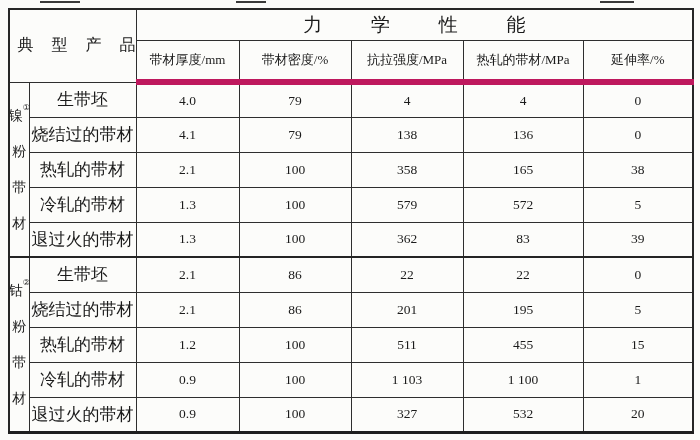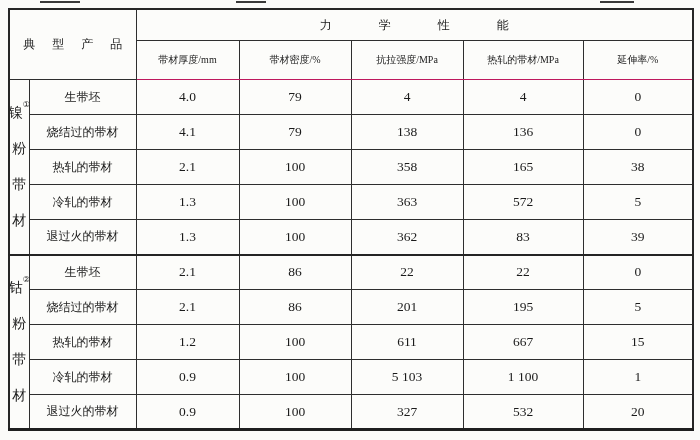--- a/index.html
+++ b/index.html
@@ -16,32 +16,32 @@
     border:2px solid #262626;
     border-bottom:3px solid #1f1f1f;
   }
   .tbl th,.tbl td{
     border:1px solid #2e2e2e;
     font-weight:400;
     text-align:center;vertical-align:middle;
     padding:0;overflow:hidden;
     font-size:13.5px;
   }
-  tr.mechrow th.mech{height:30px;font-size:12px;margin-top:22px;}
+  tr.mechrow th.mech{height:30px;font-size:19px;margin-top:22px;}
   .mech span{letter-spacing:22px;margin-right:-22px;}
-  th.corner{font-size:12px;}
+  th.corner{font-size:16px;text-align:right;}
   .corner span{letter-spacing:7px;margin-right:-7px;}
-  tr.subhead th{height:38px;font-size:10px;border-bottom:1px solid #be185d;}
+  tr.subhead th{height:38px;font-size:13px;border-bottom:6px solid #be185d;}
   tbody tr{height:35px;}
   tbody tr.group-start th,tbody tr.group-start td{border-top:2px solid #242424;}
   th.grp{padding:0;}
   .vlabel{display:flex;flex-direction:column;align-items:center;justify-content:center;gap:22px;height:100%;}
   .vchar{font-size:14px;line-height:1;position:relative;white-space:nowrap;}
   .vchar sup{font-size:8px;position:relative;top:-4px;}
-  td.prod{font-size:12px;}
+  td.prod{font-size:17px;}
   td.val{font-size:13.5px;font-family:"Liberation Serif","DejaVu Serif",serif;}
   .artifact{position:absolute;background:#3a3a3a;}
 </style>
 </head>
 <body>
 
 <div class="page">
   <div class="artifact" style="left:40px;top:1px;width:40px;height:2px;"></div>
   <div class="artifact" style="left:236px;top:1px;width:30px;height:2px;"></div>
   <div class="artifact" style="left:600px;top:1px;width:34px;height:2px;"></div>
@@ -103,21 +103,21 @@
           <td class="val">2.1</td>
           <td class="val">100</td>
           <td class="val">358</td>
           <td class="val">165</td>
           <td class="val">38</td>
         </tr>
         <tr>
           <td class="prod">冷轧的带材</td>
           <td class="val">1.3</td>
           <td class="val">100</td>
-          <td class="val">363</td>
+          <td class="val">579</td>
           <td class="val">572</td>
           <td class="val">5</td>
         </tr>
         <tr>
           <td class="prod">退过火的带材</td>
           <td class="val">1.3</td>
           <td class="val">100</td>
           <td class="val">362</td>
           <td class="val">83</td>
           <td class="val">39</td>
@@ -143,29 +143,29 @@
           <td class="val">2.1</td>
           <td class="val">86</td>
           <td class="val">201</td>
           <td class="val">195</td>
           <td class="val">5</td>
         </tr>
         <tr>
           <td class="prod">热轧的带材</td>
           <td class="val">1.2</td>
           <td class="val">100</td>
-          <td class="val">611</td>
-          <td class="val">667</td>
+          <td class="val">511</td>
+          <td class="val">455</td>
           <td class="val">15</td>
         </tr>
         <tr>
           <td class="prod">冷轧的带材</td>
           <td class="val">0.9</td>
           <td class="val">100</td>
-          <td class="val">5 103</td>
+          <td class="val">1 103</td>
           <td class="val">1 100</td>
           <td class="val">1</td>
         </tr>
         <tr>
           <td class="prod">退过火的带材</td>
           <td class="val">0.9</td>
           <td class="val">100</td>
           <td class="val">327</td>
           <td class="val">532</td>
           <td class="val">20</td>

